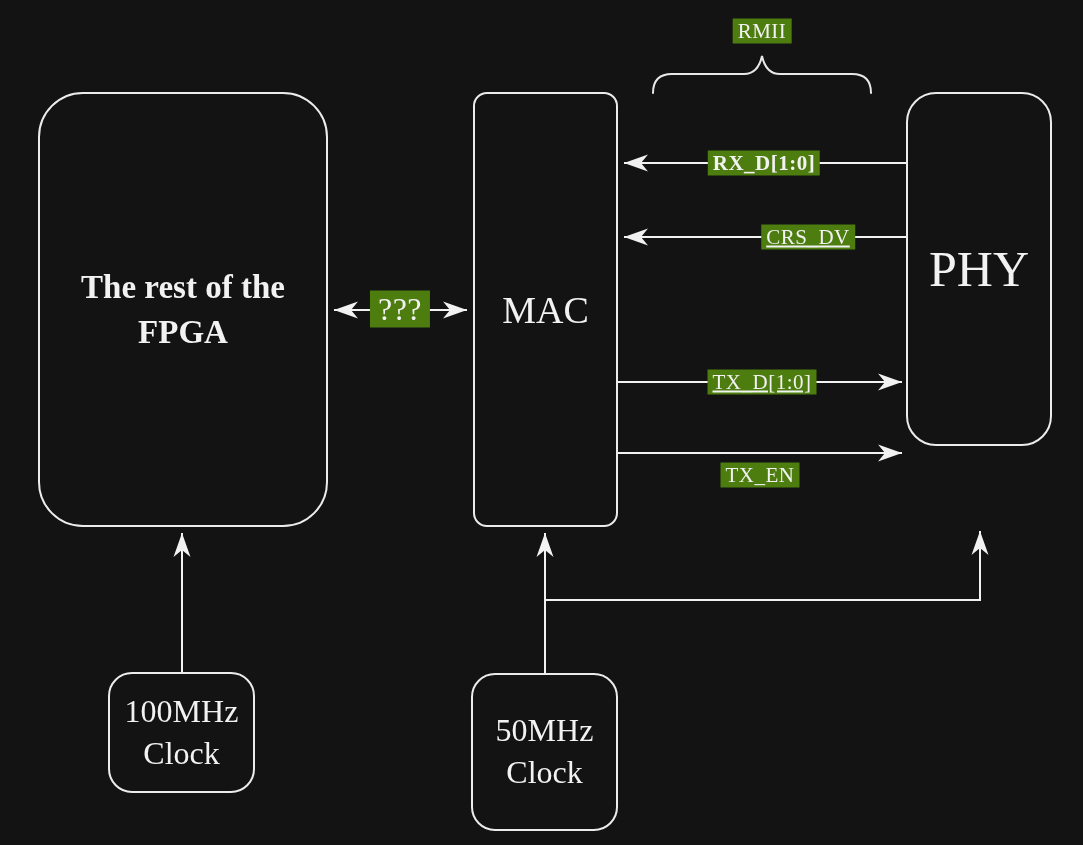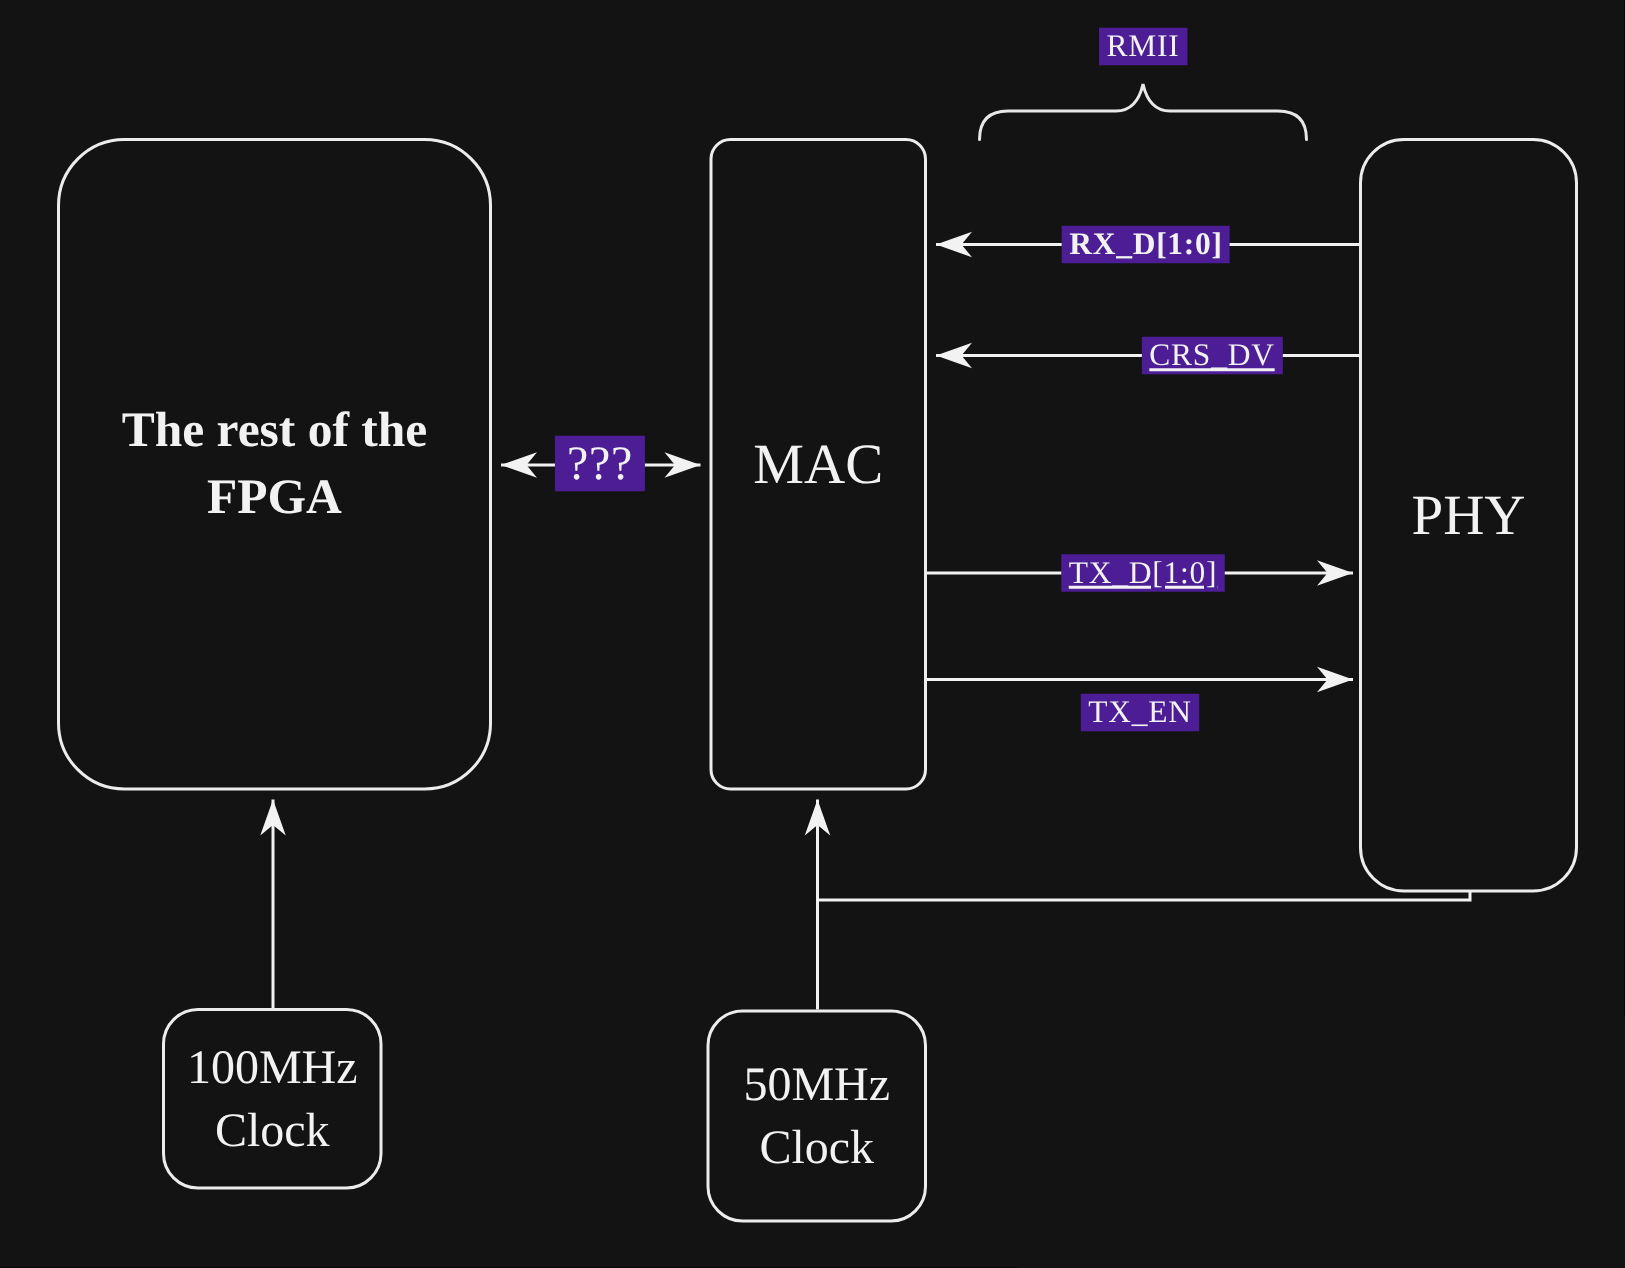--- a/index.html
+++ b/index.html
@@ -16,29 +16,29 @@
     position:absolute;
     border:2px solid #ececec;
     background:#131313;
     display:flex;align-items:center;justify-content:center;
     text-align:center;
     box-sizing:border-box;
   }
   .node-fpga{left:38px;top:92px;width:290px;height:435px;border-radius:45px;font-size:33px;line-height:1.35;font-weight:bold;}
   .node-fpga .node-label{max-width:250px;}
   .node-mac{left:473px;top:92px;width:145px;height:435px;border-radius:14px;font-size:38px;}
-  .node-phy{left:906px;top:92px;width:146px;height:503px;border-radius:30px;font-size:38px;}
+  .node-phy{left:906px;top:92px;width:146px;height:354px;border-radius:30px;font-size:50px;}
   .node-clk100{left:108px;top:672px;width:147px;height:121px;border-radius:24px;font-size:32px;line-height:1.3;}
   .node-clk100 .node-label{max-width:120px;}
-  .node-clk50{left:471px;top:673px;width:147px;height:142px;border-radius:24px;font-size:32px;line-height:1.3;}
+  .node-clk50{left:471px;top:673px;width:147px;height:158px;border-radius:24px;font-size:32px;line-height:1.3;}
   .node-clk50 .node-label{max-width:115px;}
   .wire-label{
     position:absolute;
     transform:translate(-50%,-50%);
-    background:#4c1d95;
+    background:#4d7c0f;
     padding:0 5px;
     font-size:21px;
     white-space:nowrap;
     letter-spacing:0.5px;
   }
   .label-rmii{left:762px;top:31px;}
   .label-rx{left:764px;top:163px;font-weight:bold;}
   .label-crs{left:808px;top:237px;text-decoration:underline;}
   .label-txd{left:762px;top:382px;text-decoration:underline;}
   .label-txen{left:760px;top:475px;}

